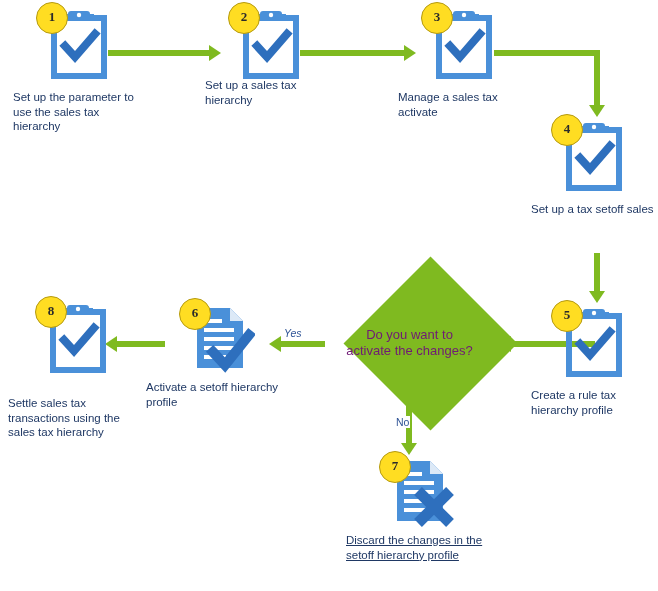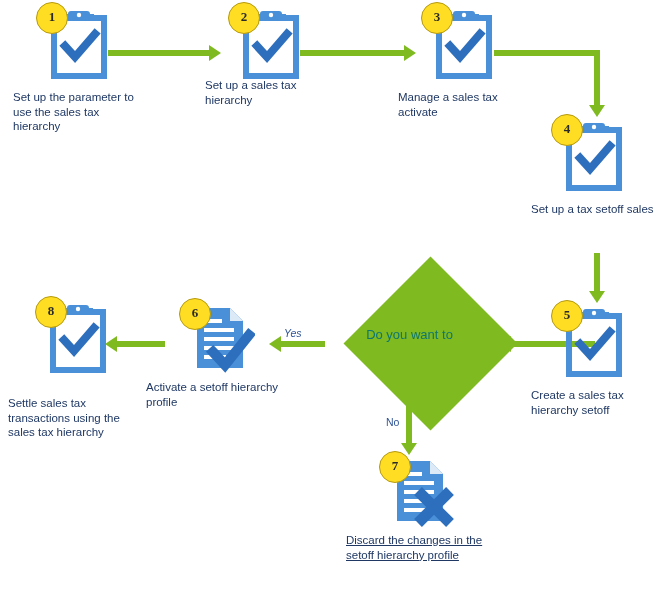--- a/index.html
+++ b/index.html
@@ -52,21 +52,21 @@
     font-family: "Liberation Sans", sans-serif;
   }
   .diamond {
     position: absolute;
     background: #7fba20;
     transform: rotate(45deg);
   }
   .diamond-label {
     position: absolute;
     text-align: center;
-    color: #0f766e;
+    color: #701a75;
     font-size: 13px;
     line-height: 16px;
     z-index: 4;
     font-family: "Liberation Sans", sans-serif;
   }
   .arrow-line {
     position: absolute;
     background: #7fba20;
   }
   .arrow-head {
@@ -122,25 +122,26 @@
 
   <div class="arrow-line" style="left:281px; top:341px; width:44px; height:6px;"></div>
   <div class="arrow-head ah-left" style="left:269px; top:336px;"></div>
   <div class="edge-label" style="left:283px; top:327px;font-style:italic;">Yes</div>
 
   <div class="arrow-line" style="left:117px; top:341px; width:48px; height:6px;"></div>
   <div class="arrow-head ah-left" style="left:105px; top:336px;"></div>
 
   <div class="arrow-line" style="left:406px; top:400px; width:6px; height:45px;"></div>
   <div class="arrow-head ah-down" style="left:401px; top:443px;"></div>
-  <div class="edge-label" style="left:385px; top:416px;">No</div>
+  <div class="edge-label" style="left:395px; top:416px;">No</div>
 
   <div class="diamond" style="left:369px; top:282px; width:123px; height:123px;"></div>
   <div class="diamond-label" style="left:322px; top:327px; width:175px;">
     <div>Do you want to</div>
+    <div>activate the changes?</div>
   </div>
 
   <div class="node" style="left:13px; top:8px; width:132px;">
     <div class="icon-wrap">
       <div class="badge" style="left:-12px; top:-6px;">1</div>
       <svg class="icon-svg" width="62" height="72" viewBox="0 0 62 72">
         <rect x="6" y="10" width="50" height="58" fill="none" stroke="#4a90d9" stroke-width="6"></rect>
         <path d="M20 10 L20 6 Q20 3 23 3 L39 3 Q42 3 42 6 L42 10 Z" fill="#4a90d9"></path>
         <rect x="16" y="6" width="30" height="7" fill="#4a90d9"></rect>
         <circle cx="31" cy="7" r="2.2" fill="#ffffff"></circle>
@@ -196,21 +197,21 @@
     <div class="icon-wrap">
       <div class="badge" style="left:-12px; top:-6px;">5</div>
       <svg class="icon-svg" width="62" height="72" viewBox="0 0 62 72">
         <rect x="6" y="10" width="50" height="58" fill="none" stroke="#4a90d9" stroke-width="6"></rect>
         <path d="M20 10 L20 6 Q20 3 23 3 L39 3 Q42 3 42 6 L42 10 Z" fill="#4a90d9"></path>
         <rect x="16" y="6" width="30" height="7" fill="#4a90d9"></rect>
         <circle cx="31" cy="7" r="2.2" fill="#ffffff"></circle>
         <path d="M17 38 L27 49 L47 26" fill="none" stroke="#2e6fbd" stroke-width="8" stroke-linecap="square" stroke-linejoin="miter"></path>
       </svg>
     </div>
-    <div class="caption" style="top:82px;">Create a sales tax hierarchy setoff</div>
+    <div class="caption" style="top:82px;">Create a rule tax hierarchy profile</div>
   </div>
 
   <div class="node" style="left:146px; top:302px; width:146px;">
     <div class="icon-wrap" style="width:72px; height:72px;">
       <div class="badge" style="left:-4px; top:-4px;">6</div>
       <svg class="icon-svg" width="72" height="72" viewBox="0 0 72 72">
         <path d="M14 6 L47 6 L60 19 L60 66 L14 66 Z" fill="#4a90d9"></path>
         <path d="M47 6 L60 19 L47 19 Z" fill="#dce9f7"></path>
         <rect x="21" y="17" width="18" height="4" fill="#ffffff"></rect>
         <rect x="21" y="26" width="30" height="4" fill="#ffffff"></rect>

